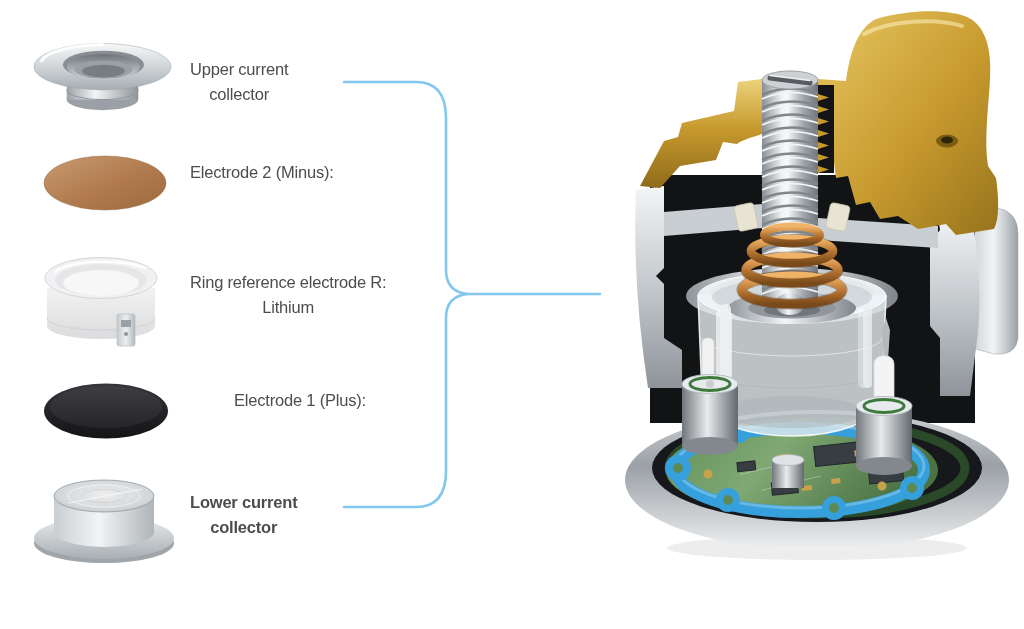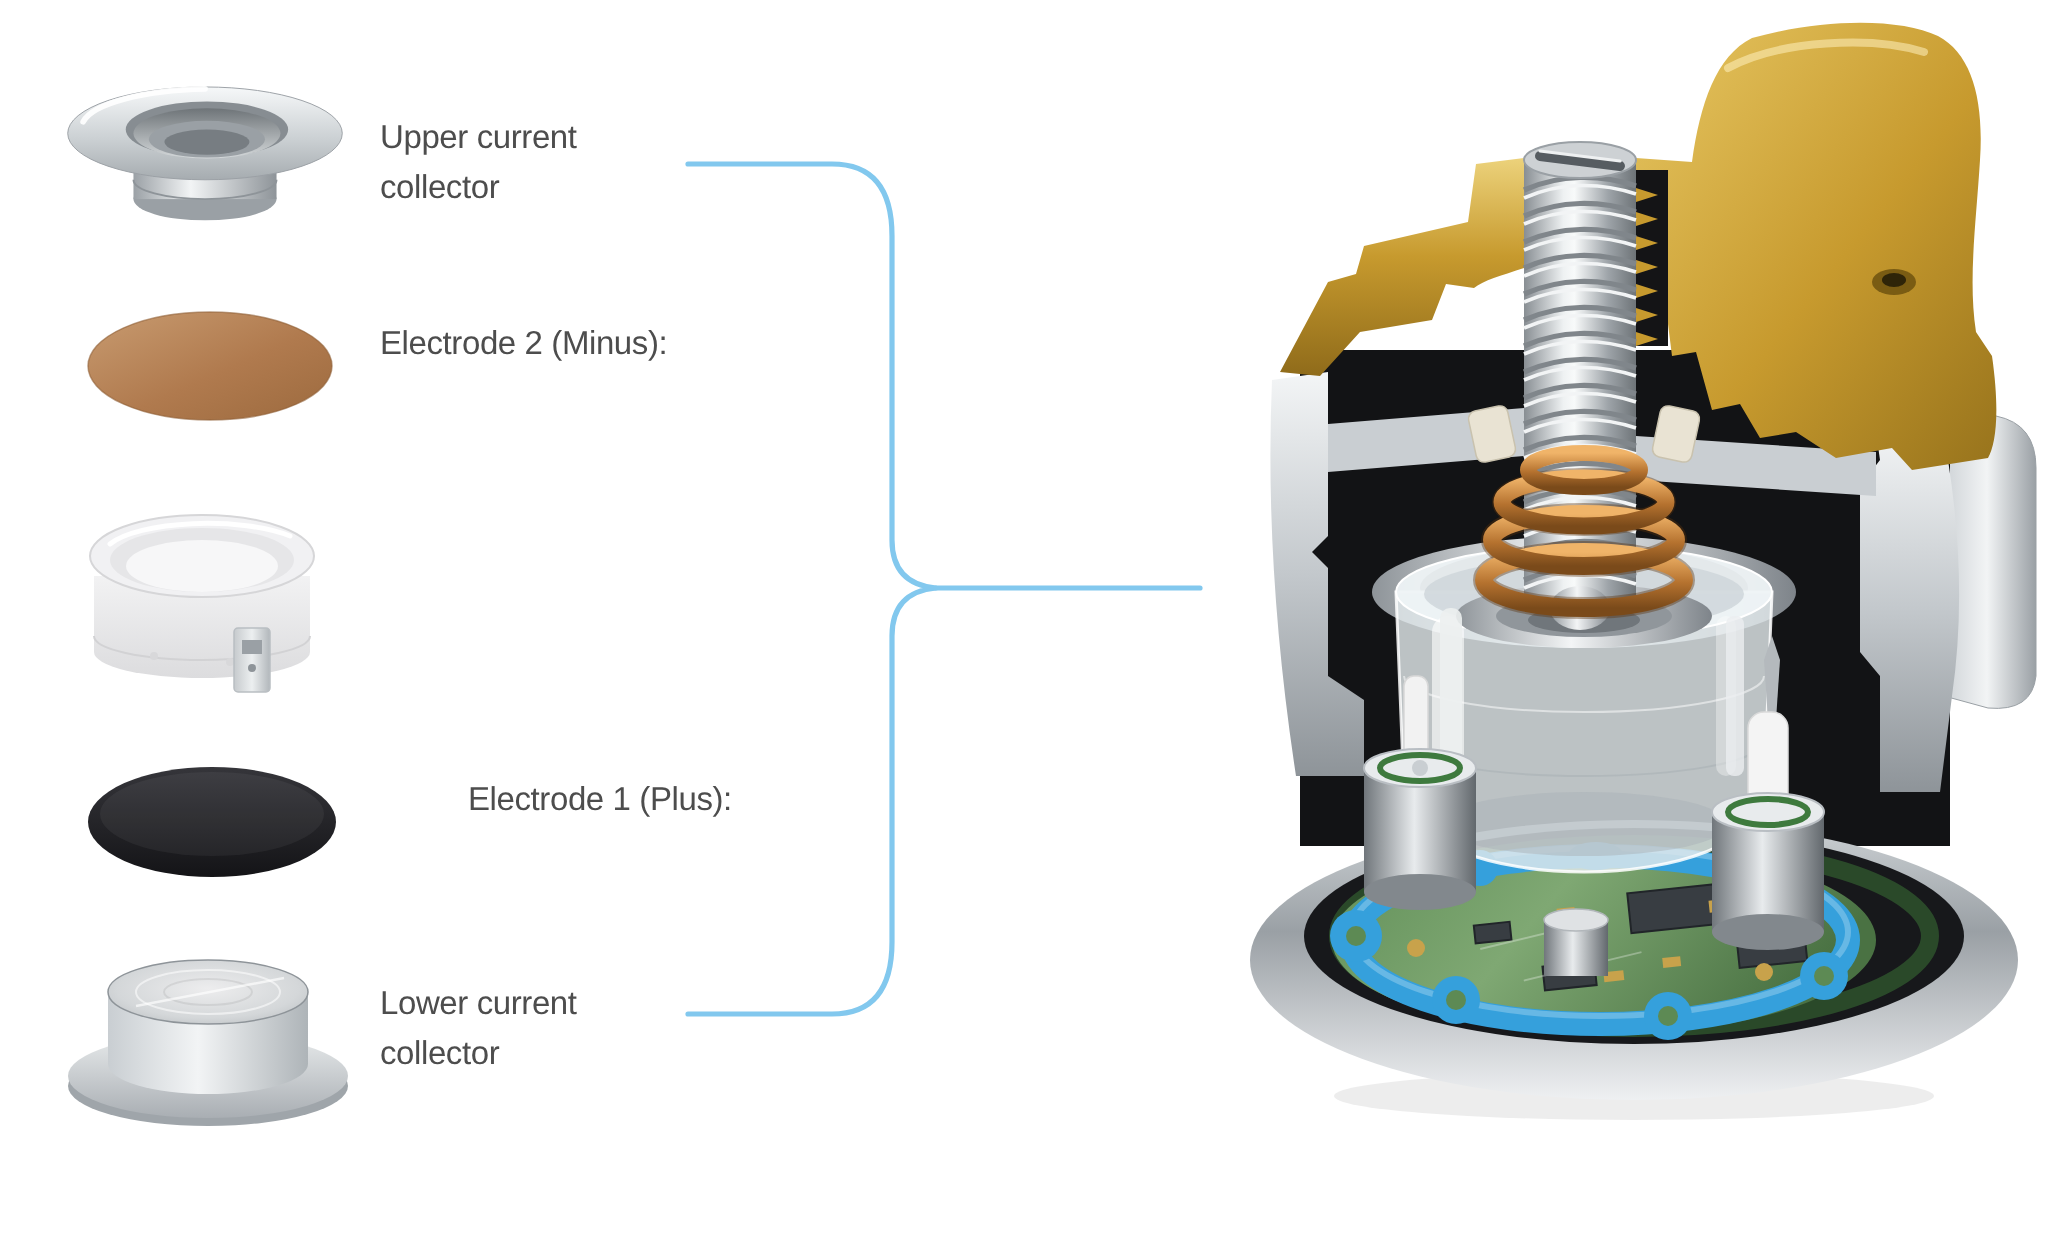--- a/index.html
+++ b/index.html
@@ -9,23 +9,23 @@
   }
   .stage{position:absolute;inset:0;}
   .comp-img{position:absolute;}
   .img-uc{left:30px;top:26px;width:145px;height:92px;}
   .img-e2{left:42px;top:154px;width:126px;height:58px;}
   .img-rr{left:25px;top:240px;width:152px;height:113px;}
   .img-e1{left:42px;top:382px;width:128px;height:58px;}
   .img-lc{left:30px;top:466px;width:148px;height:100px;}
   .comp-label{
     position:absolute;left:190px;color:#4d4d4d;font-size:16.5px;line-height:25px;
-    letter-spacing:-0.2px;white-space:nowrap;
+    letter-spacing:-0.2px;white-space:nowrap;text-align:center;
   }
-  .l1{top:57px;} .l2{top:160px;} .l3{top:270px;} .l4{top:388px;margin-left:44px;} .l5{top:490px;}
+  .l1{top:57px;} .l2{top:160px;} .l3{top:270px;} .l4{top:388px;margin-left:44px;} .l5{top:490px;font-weight:bold;}
   .brace{position:absolute;left:340px;top:75px;width:265px;height:440px;}
   .render{position:absolute;left:620px;top:8px;width:404px;height:562px;}
   .caption{position:absolute;left:650px;top:567px;font-size:17px;color:#4d4d4d;letter-spacing:-0.2px;}
 </style>
 </head>
 <body>
 
 <div class="stage">
 
   <svg class="comp-img img-uc" viewBox="0 0 150 95">
@@ -128,20 +128,24 @@
     <ellipse cx="74" cy="30" rx="22" ry="6.5" fill="none" stroke="rgba(0,0,0,0.07)" stroke-width="1"></ellipse>
     <path d="M38,37 L112,23" stroke="rgba(255,255,255,0.65)" stroke-width="1.2"></path>
   </svg>
 
   <div class="comp-label l1">
     <div>Upper current</div>
     <div>collector</div>
   </div>
   <div class="comp-label l2">
     <div>Electrode 2 (Minus):</div>
+  </div>
+  <div class="comp-label l3">
+    <div>Ring reference electrode R:</div>
+    <div>Lithium</div>
   </div>
   <div class="comp-label l4">
     <div>Electrode 1 (Plus):</div>
   </div>
   <div class="comp-label l5">
     <div>Lower current</div>
     <div>collector</div>
   </div>
 
   <svg class="brace" viewBox="0 0 265 440">

